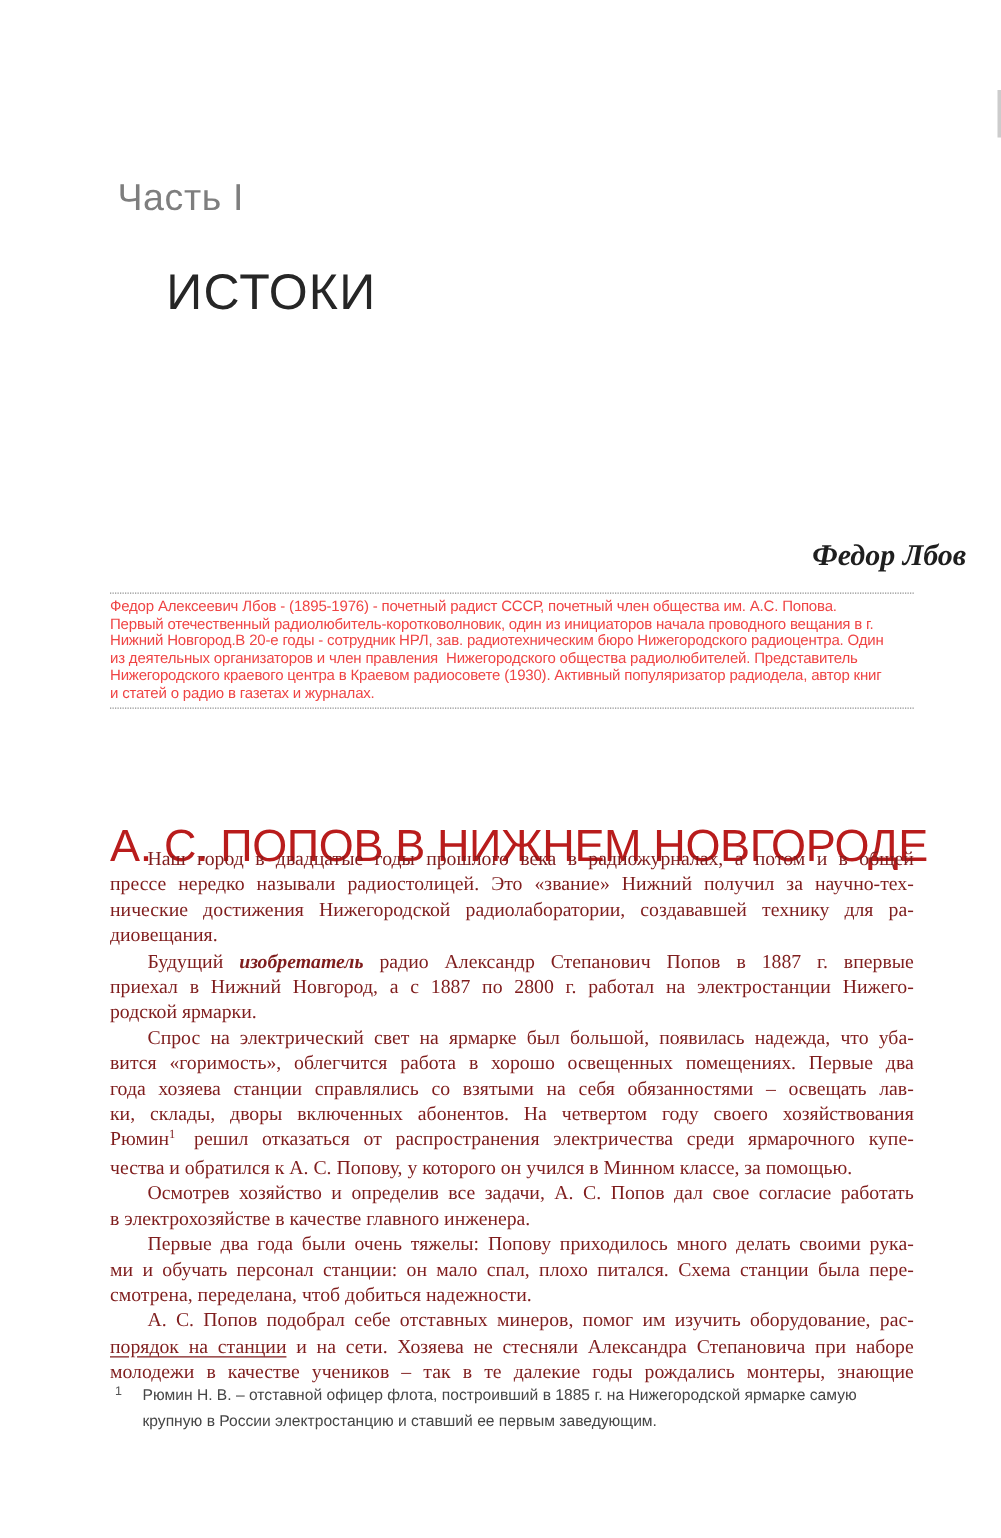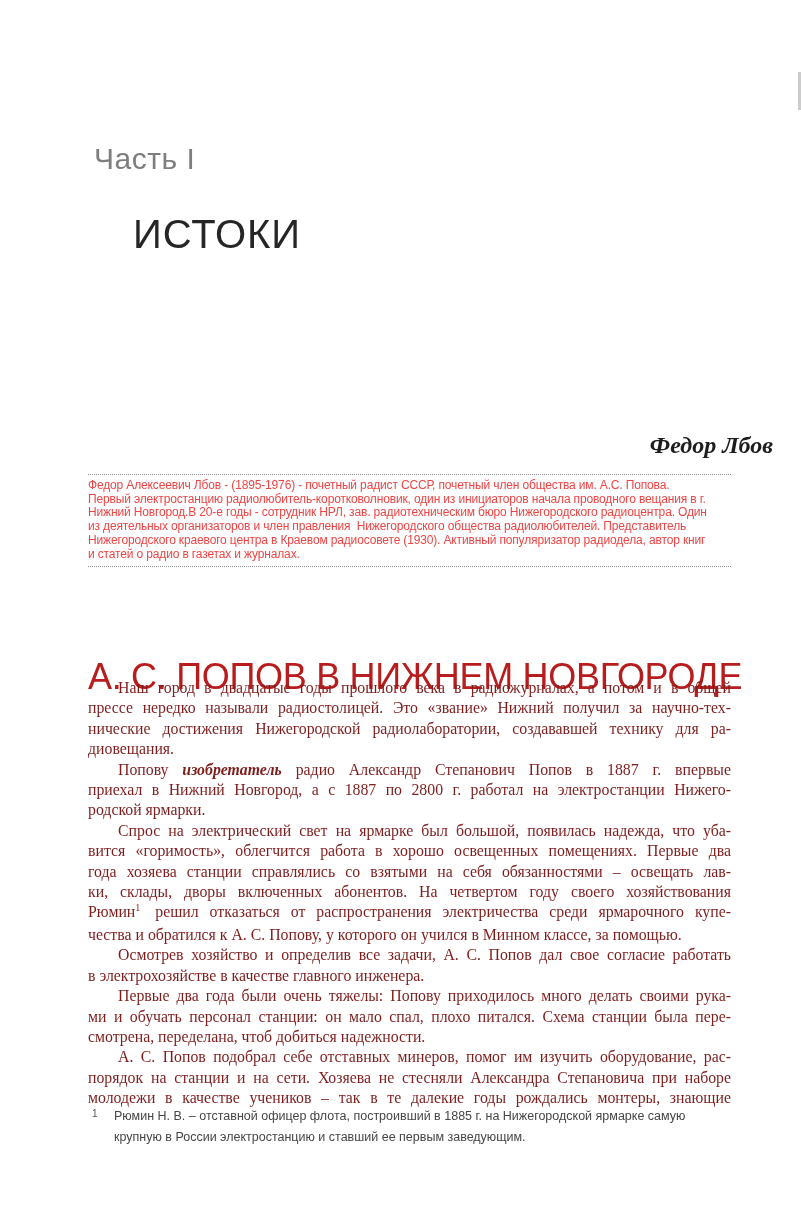--- a/index.html
+++ b/index.html
@@ -83,21 +83,21 @@
   .ln { white-space: nowrap; }
   .jl { text-align: justify; text-align-last: justify; }
   .ll { text-align: left; }
   .ind { text-indent: 30px; }
   .emph { font-weight: 700; font-style: italic; }
   .sup {
     font-size: 10px;
     position: relative; top: -6px;
     margin-right: 4px;
   }
-  .und { text-underline-offset: 3px; }
+  .und { text-decoration: underline; text-underline-offset: 3px; }
 
   
   .footnote {
     position: absolute;
     left: 88px; top: 1106px;
     width: 643px;
     font-family: "Liberation Sans", sans-serif;
     font-size: 12.5px; line-height: 20.5px;
     color: #454545;
   }
@@ -124,37 +124,37 @@
 
   <div class="edge-mark"></div>
 
   <div class="part-label">Часть I</div>
   <div class="part-title">ИСТОКИ</div>
 
   <div class="author">Федор Лбов</div>
 
   <div class="bio">
     <div class="bio-line">Федор Алексеевич Лбов - (1895-1976) - почетный радист СССР, почетный член общества им. А.С. Попова.</div>
-    <div class="bio-line">Первый электростанцию радиолюбитель-коротковолновик, один из инициаторов начала проводного вещания в г.</div>
+    <div class="bio-line">Первый отечественный радиолюбитель-коротковолновик, один из инициаторов начала проводного вещания в г.</div>
     <div class="bio-line">Нижний Новгород.В 20-е годы - сотрудник НРЛ, зав. радиотехническим бюро Нижегородского радиоцентра. Один</div>
     <div class="bio-line">из деятельных организаторов и член правления  Нижегородского общества радиолюбителей. Представитель</div>
     <div class="bio-line">Нижегородского краевого центра в Краевом радиосовете (1930). Активный популяризатор радиодела, автор книг</div>
     <div class="bio-line">и статей о радио в газетах и журналах.</div>
   </div>
 
   <h2 class="section-title">А. С. ПОПОВ В НИЖНЕМ НОВГОРОДЕ</h2>
 
   <div class="body-text">
 
     <div class="ln jl ind">Наш город в двадцатые годы прошлого века в радиожурналах, а потом и в общей</div>
     <div class="ln jl">прессе нередко называли радиостолицей. Это «звание» Нижний получил за научно-тех-</div>
     <div class="ln jl">нические достижения Нижегородской радиолаборатории, создававшей технику для ра-</div>
     <div class="ln ll">диовещания.</div>
 
-    <div class="ln jl ind"><span>Попову </span><span class="emph">изобретатель</span><span> радио Александр Степанович Попов в 1887 г. впервые</span></div>
+    <div class="ln jl ind"><span>Будущий </span><span class="emph">изобретатель</span><span> радио Александр Степанович Попов в 1887 г. впервые</span></div>
     <div class="ln jl">приехал в Нижний Новгород, а с 1887 по 2800 г. работал на электростанции Нижего-</div>
     <div class="ln ll">родской ярмарки.</div>
 
     <div class="ln jl ind">Спрос на электрический свет на ярмарке был большой, появилась надежда, что уба-</div>
     <div class="ln jl">вится «горимость», облегчится работа в хорошо освещенных помещениях. Первые два</div>
     <div class="ln jl">года хозяева станции справлялись со взятыми на себя обязанностями – освещать лав-</div>
     <div class="ln jl">ки, склады, дворы включенных абонентов. На четвертом году своего хозяйствования</div>
     <div class="ln jl"><span>Рюмин</span><span class="sup">1</span><span> решил отказаться от распространения электричества среди ярмарочного купе-</span></div>
     <div class="ln ll">чества и обратился к А. С. Попову, у которого он учился в Минном классе, за помощью.</div>
 

